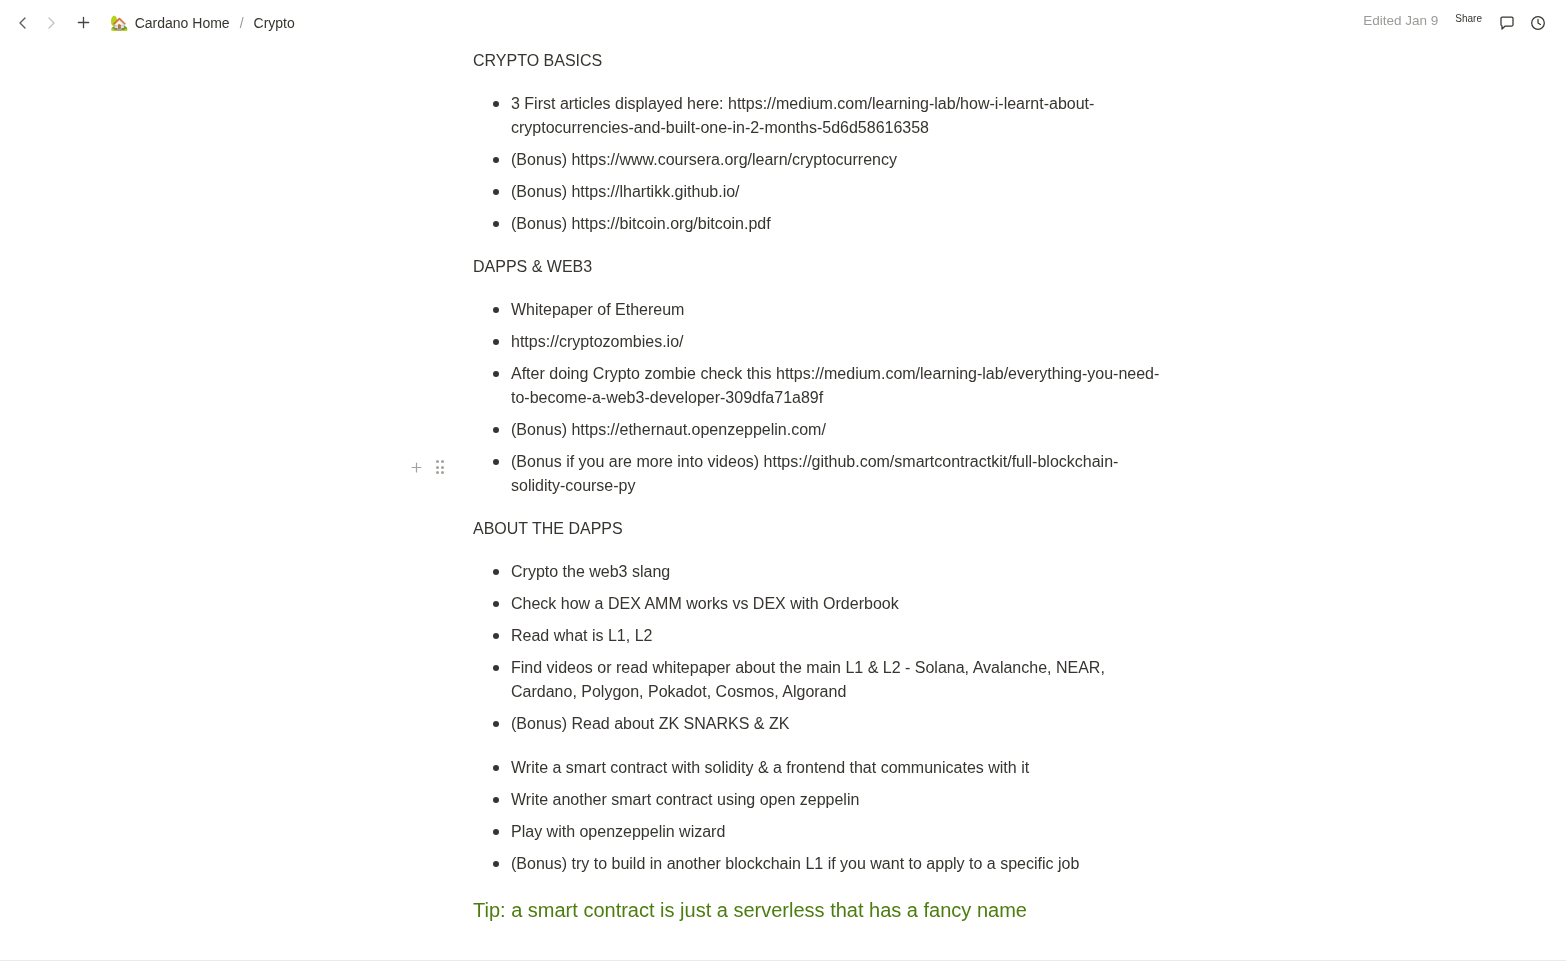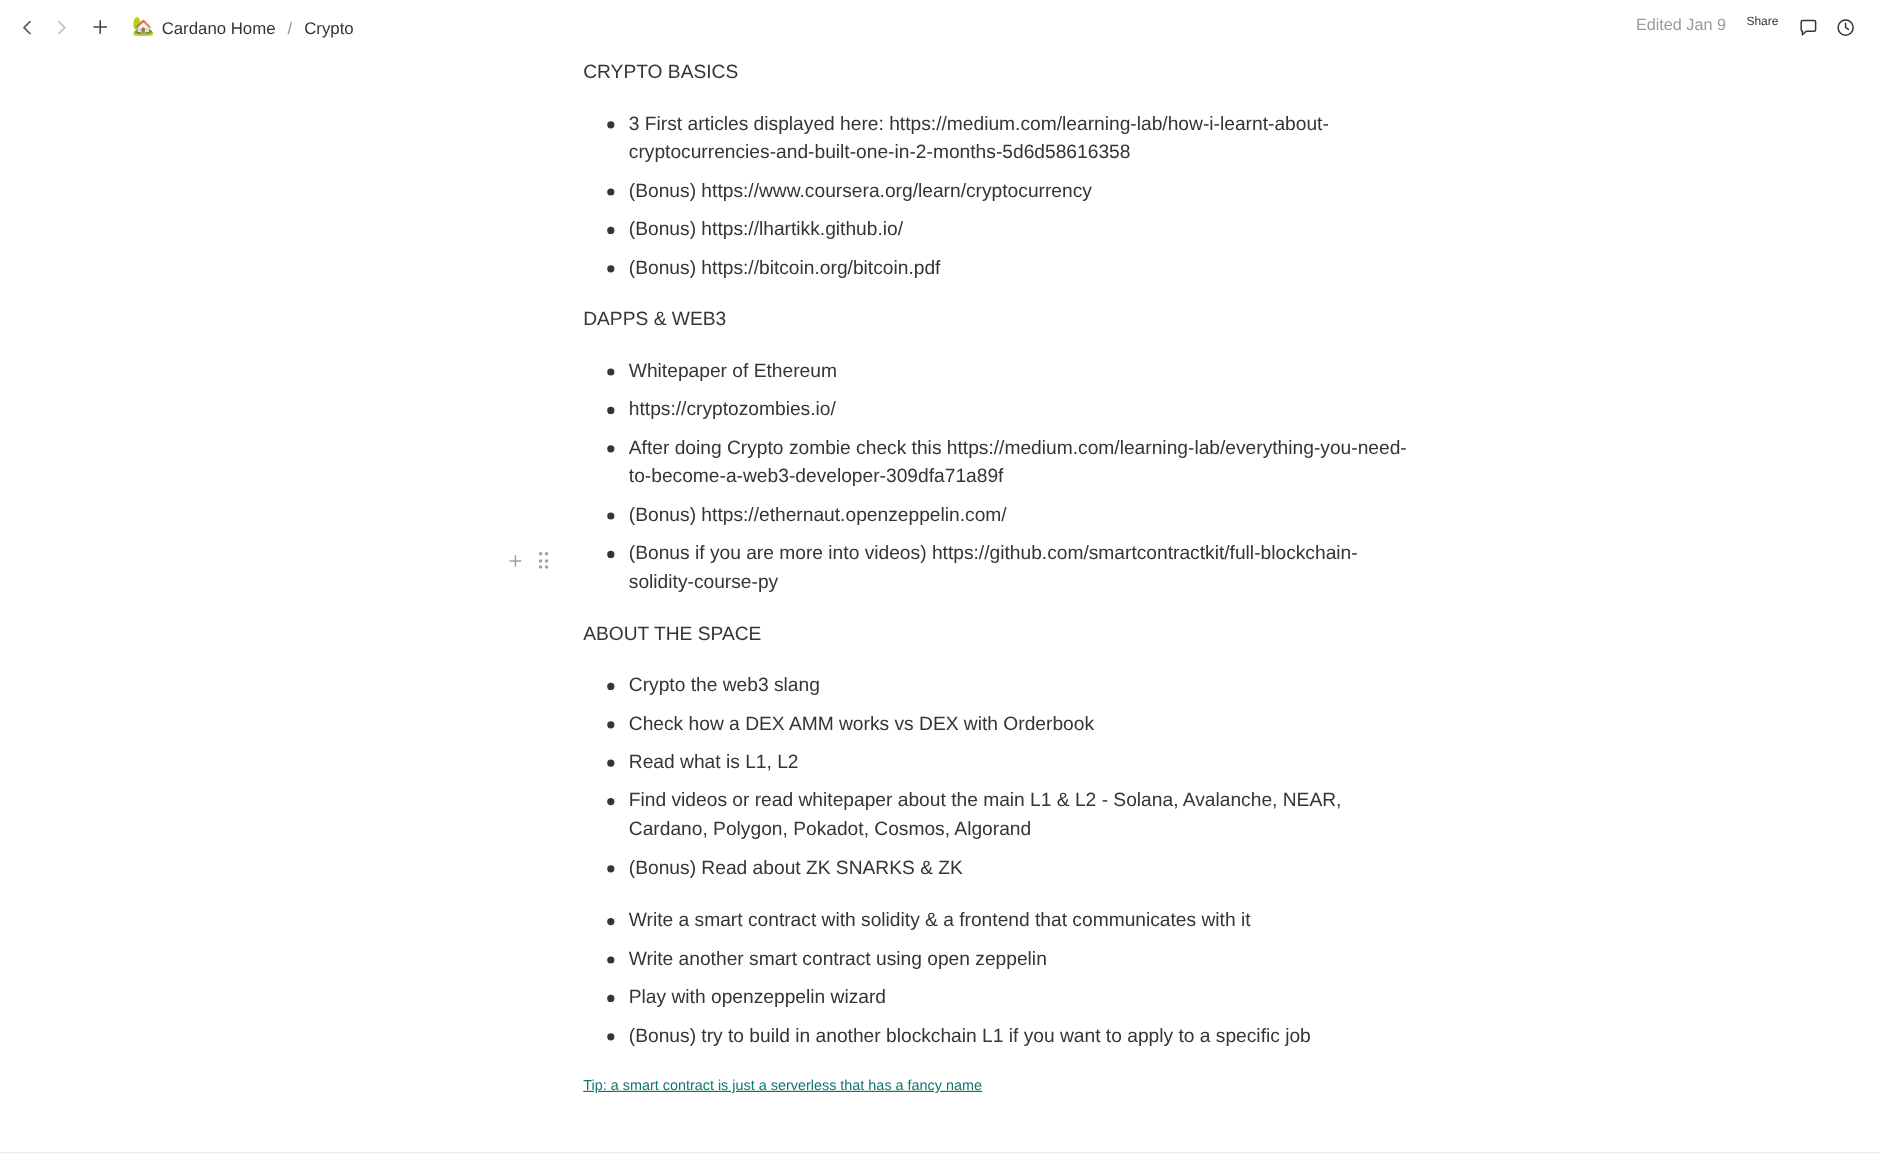--- a/index.html
+++ b/index.html
@@ -104,21 +104,20 @@
     justify-content: center;
     border-radius: 4px;
     cursor: pointer;
     color: #37352f;
   }
 
   
   .page {
     position: relative;
     padding-top: 0px;
-    padding-left: 13px;
   }
   .content {
     margin: 0 auto;
     width: 708px;
     margin-left: 471px;
     position: relative;
   }
 
   .heading {
     font-size: 16px;
@@ -145,26 +144,25 @@
     position: absolute;
     left: -16px;
     top: 13px;
     width: 6px;
     height: 6px;
     border-radius: 50%;
     background: #37352f;
   }
 
   .tip {
-    font-size: 12px;
+    font-size: 20px;
     line-height: 1.5;
-    color: #0f766e;
+    color: #4d7c0f;
     padding: 3px 2px;
     margin-top: 1px;
-    text-decoration: underline;
   }
 
   
   .block-handles {
     position: absolute;
     left: -65px;
     top: 410px;
     display: flex;
     align-items: center;
     gap: 4px;
@@ -281,21 +279,21 @@
 
     <div class="heading">DAPPS &amp; WEB3</div>
     <ul class="bullets">
       <li>Whitepaper of Ethereum</li>
       <li>https://cryptozombies.io/</li>
       <li>After doing Crypto zombie check this https://medium.com/learning-lab/everything-you-need-to-become-a-web3-developer-309dfa71a89f</li>
       <li>(Bonus) https://ethernaut.openzeppelin.com/</li>
       <li>(Bonus if you are more into videos) https://github.com/smartcontractkit/full-blockchain-solidity-course-py</li>
     </ul>
 
-    <div class="heading">ABOUT THE SPACE</div>
+    <div class="heading">ABOUT THE DAPPS</div>
     <ul class="bullets">
       <li>Crypto the web3 slang</li>
       <li>Check how a DEX AMM works vs DEX with Orderbook</li>
       <li>Read what is L1, L2</li>
       <li>Find videos or read whitepaper about the main L1 &amp; L2 - Solana, Avalanche, NEAR, Cardano, Polygon, Pokadot, Cosmos, Algorand</li>
       <li>(Bonus) Read about ZK SNARKS &amp; ZK</li>
     </ul>
 
     <ul class="bullets">
       <li>Write a smart contract with solidity &amp; a frontend that communicates with it</li>

